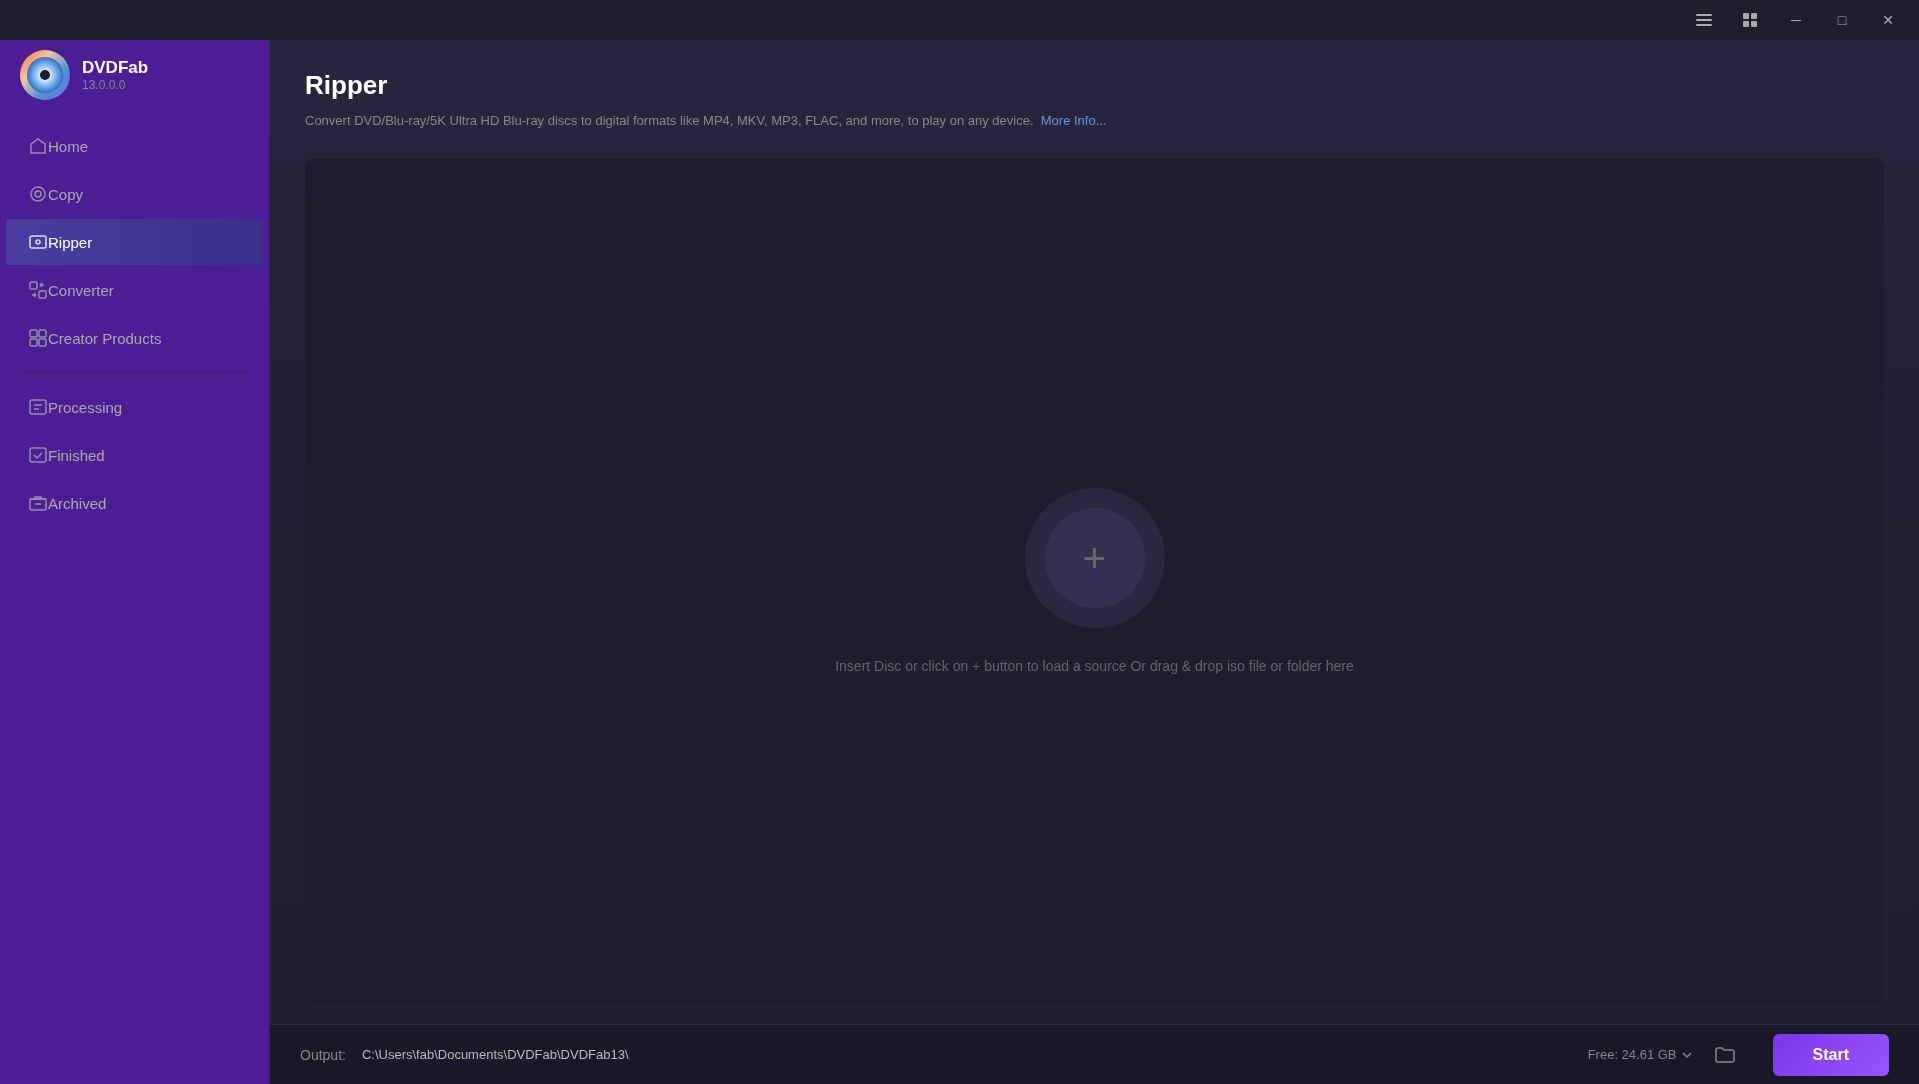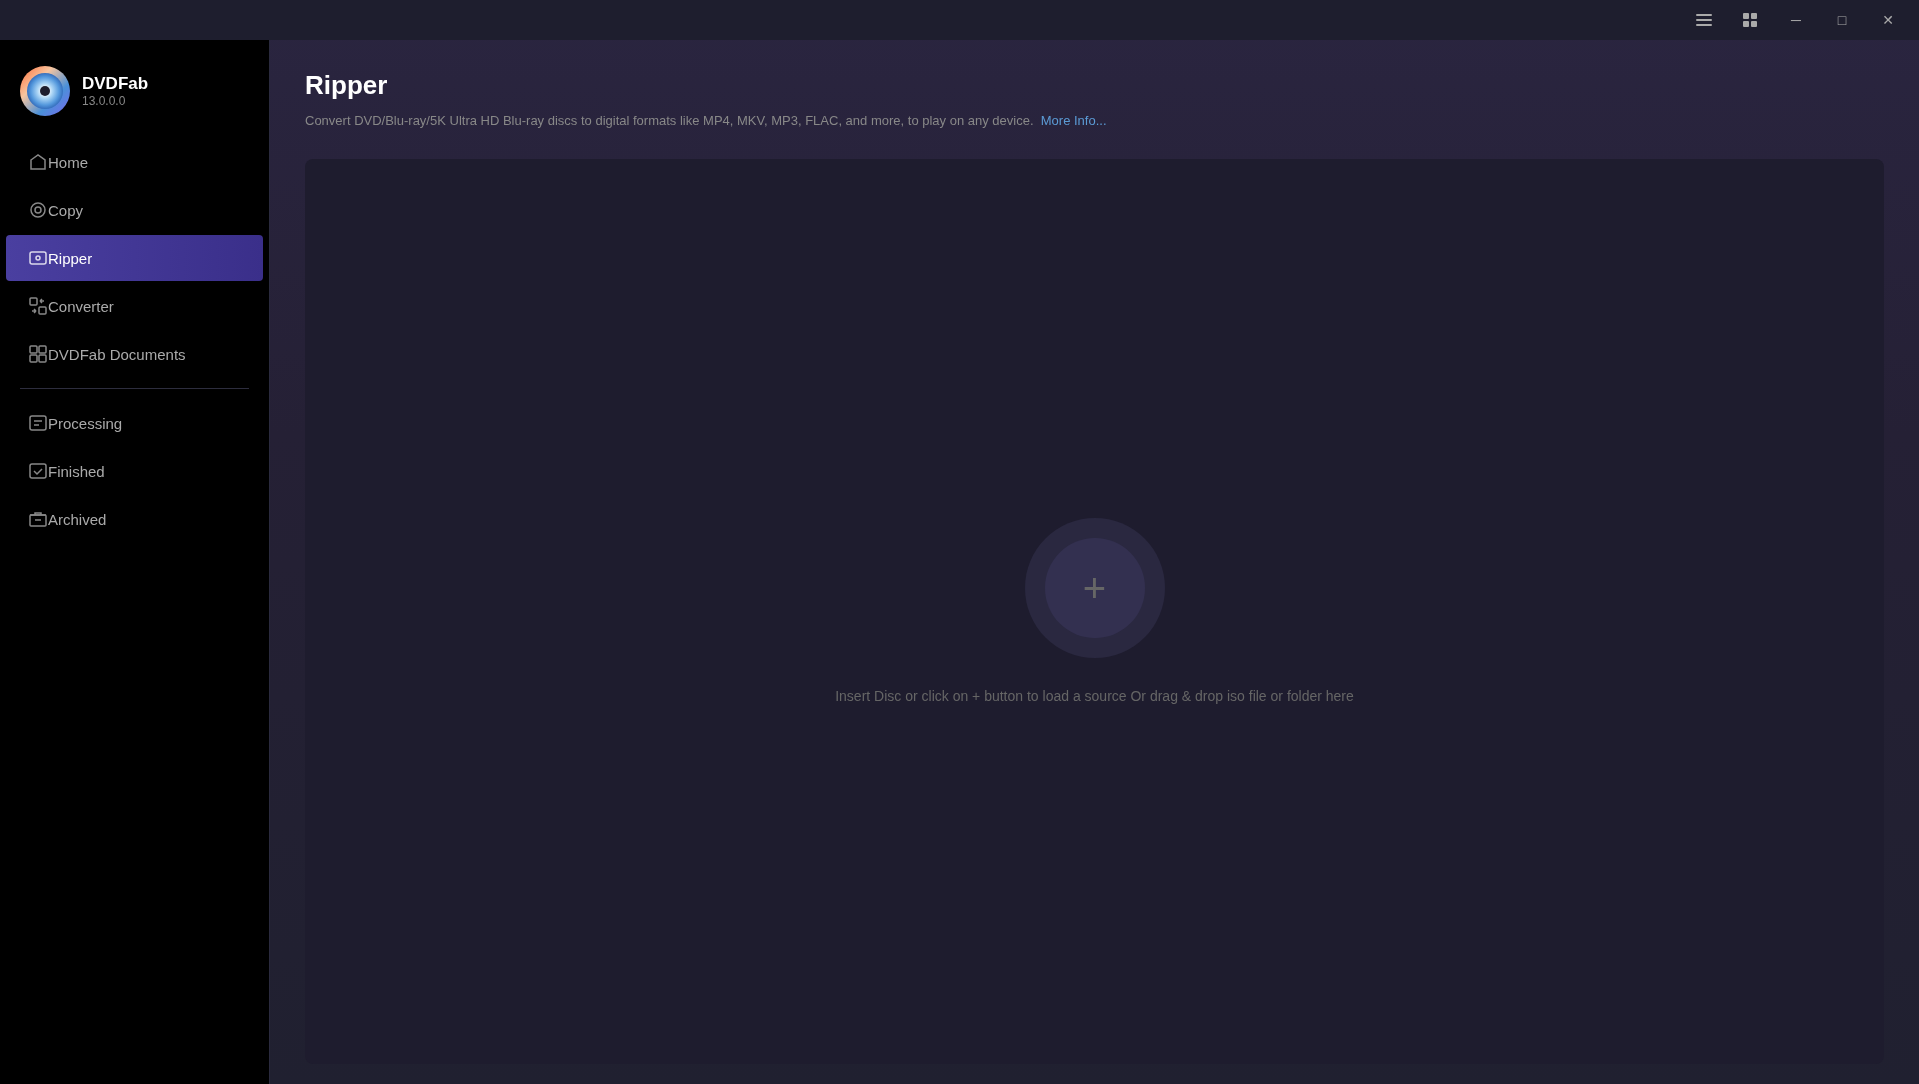--- a/index.html
+++ b/index.html
@@ -34,23 +34,23 @@
       cursor: pointer;
       color: #aaa;
       font-size: 14px;
       border-radius: 3px;
     }
 
     
     .sidebar {
       width: 270px;
       min-width: 270px;
-      background: #000000;
+      background: #4c1d95;
       height: 100%;
-      padding-top: 48px;
+      padding-top: 32px;
       display: flex;
       flex-direction: column;
       border-right: 1px solid #2a2a3e;
     }
 
     .app-logo {
       display: flex;
       align-items: center;
       padding: 18px 20px 22px 20px;
       gap: 12px;
@@ -394,21 +394,21 @@
 
     <div class="nav-item">
       <span class="nav-icon">
         <svg width="18" height="18" viewBox="0 0 18 18" fill="none" stroke="#aaa" stroke-width="1.5">
           <rect x="1" y="1" width="7" height="7" rx="1"></rect>
           <rect x="10" y="1" width="7" height="7" rx="1"></rect>
           <rect x="1" y="10" width="7" height="7" rx="1"></rect>
           <rect x="10" y="10" width="7" height="7" rx="1"></rect>
         </svg>
       </span>
-      <span>DVDFab Documents</span>
+      <span>Creator Products</span>
     </div>
 
     <div class="nav-divider"></div>
 
     <div class="nav-section-bottom">
 
       <div class="nav-item">
         <span class="nav-icon">
           <svg width="18" height="18" viewBox="0 0 18 18" fill="none" stroke="#aaa" stroke-width="1.5">
             <rect x="1" y="2" width="16" height="14" rx="2"></rect>
@@ -455,13 +455,29 @@
     <div class="drop-zone">
       <div class="drop-circle">
         <div class="drop-circle-inner">
           <span>+</span>
         </div>
       </div>
       <p class="drop-hint">Insert Disc or click on + button to load a source Or drag &amp; drop iso file or folder here</p>
     </div>
   </div>
 
+  <div class="footer-bar">
+    <span class="output-label">Output:</span>
+    <span class="output-path">C:\Users\fab\Documents\DVDFab\DVDFab13\</span>
+    <div class="free-space">
+      <span>Free: 24.61 GB</span>
+      <svg width="12" height="12" viewBox="0 0 12 12" fill="none" stroke="#888" stroke-width="1.5">
+        <path d="M2 4l4 4 4-4"></path>
+      </svg>
+    </div>
+    <div class="folder-btn">
+      <svg width="22" height="22" viewBox="0 0 22 22" fill="none" stroke="#888" stroke-width="1.5">
+        <path d="M2 6a2 2 0 012-2h4l2 2h8a2 2 0 012 2v8a2 2 0 01-2 2H4a2 2 0 01-2-2V6z"></path>
+      </svg>
+    </div>
+    <button class="btn-start">Start</button>
+  </div>
 </div>
 
 </body></html>

